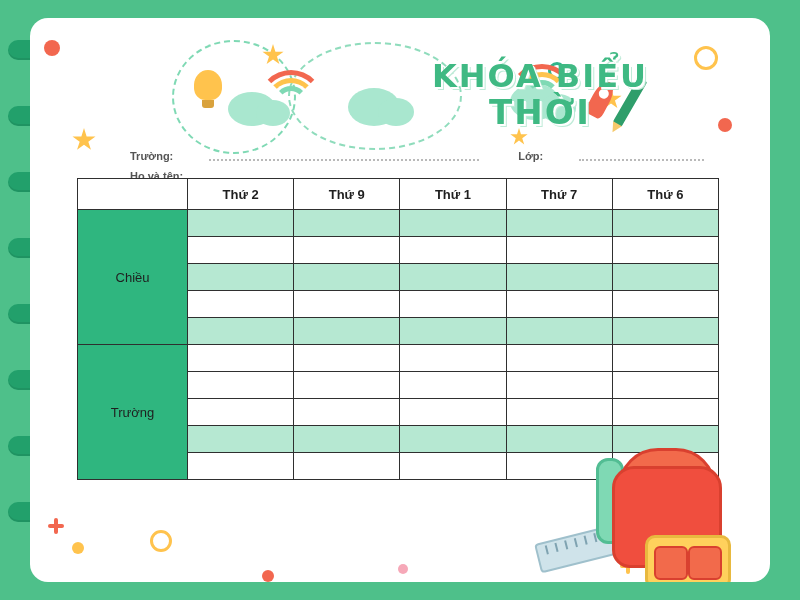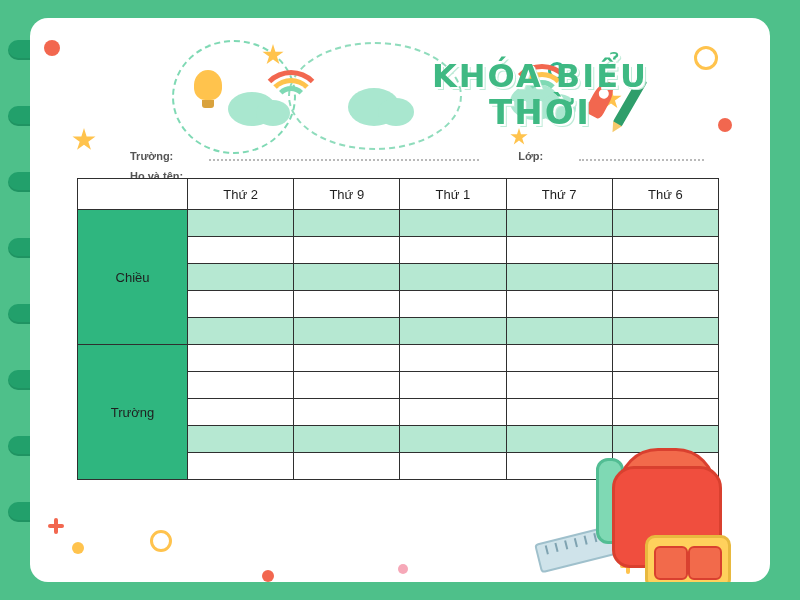--- a/index.html
+++ b/index.html
@@ -159,21 +159,21 @@
   table.tt th, table.tt td {
     border: 1.5px solid #2f2f2f;
     height: 26px;
     padding: 0;
     text-align: center;
     font-size: 13px;
     color: #1f1f1f;
   }
   table.tt th {
     background: #ffffff;
-    font-weight: normal;
+    font-weight: bold;
     height: 30px;
   }
   .corner { background: #ffffff; }
   col.sess { width: 110px; }
   .session-cell {
     background: #2fb67f;
     color: #111;
     font-size: 17px;
     vertical-align: middle;
   }

